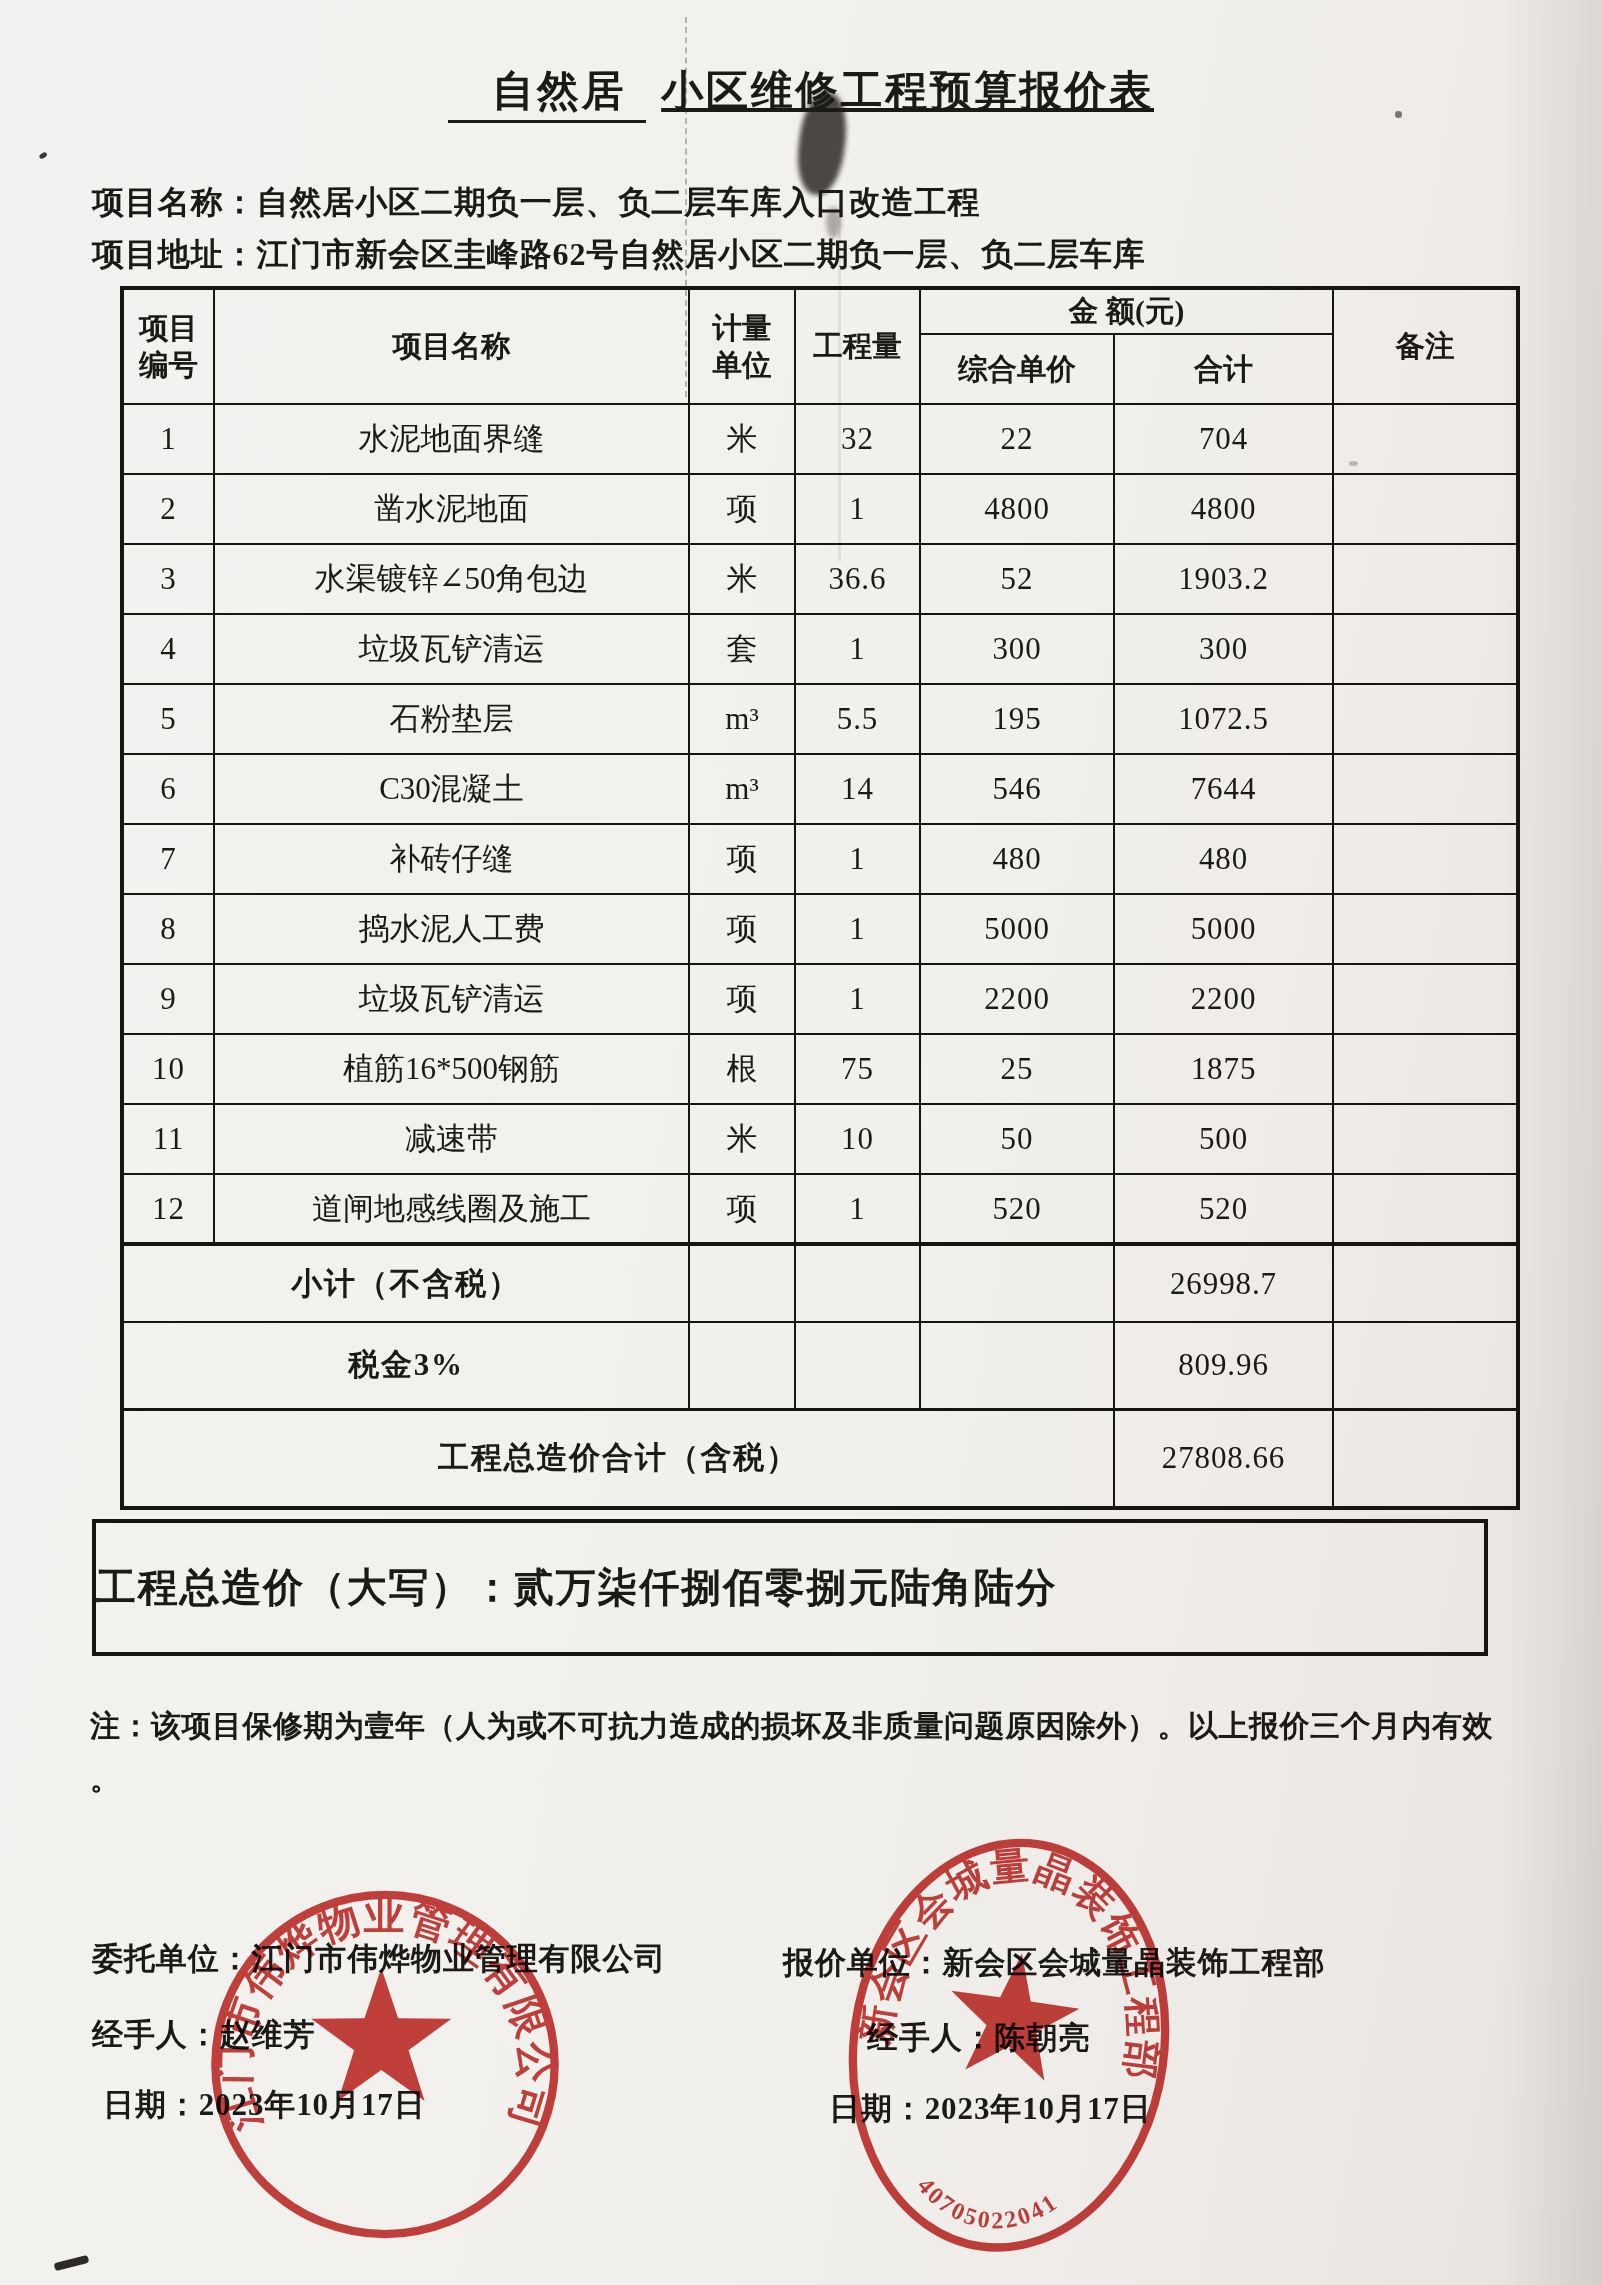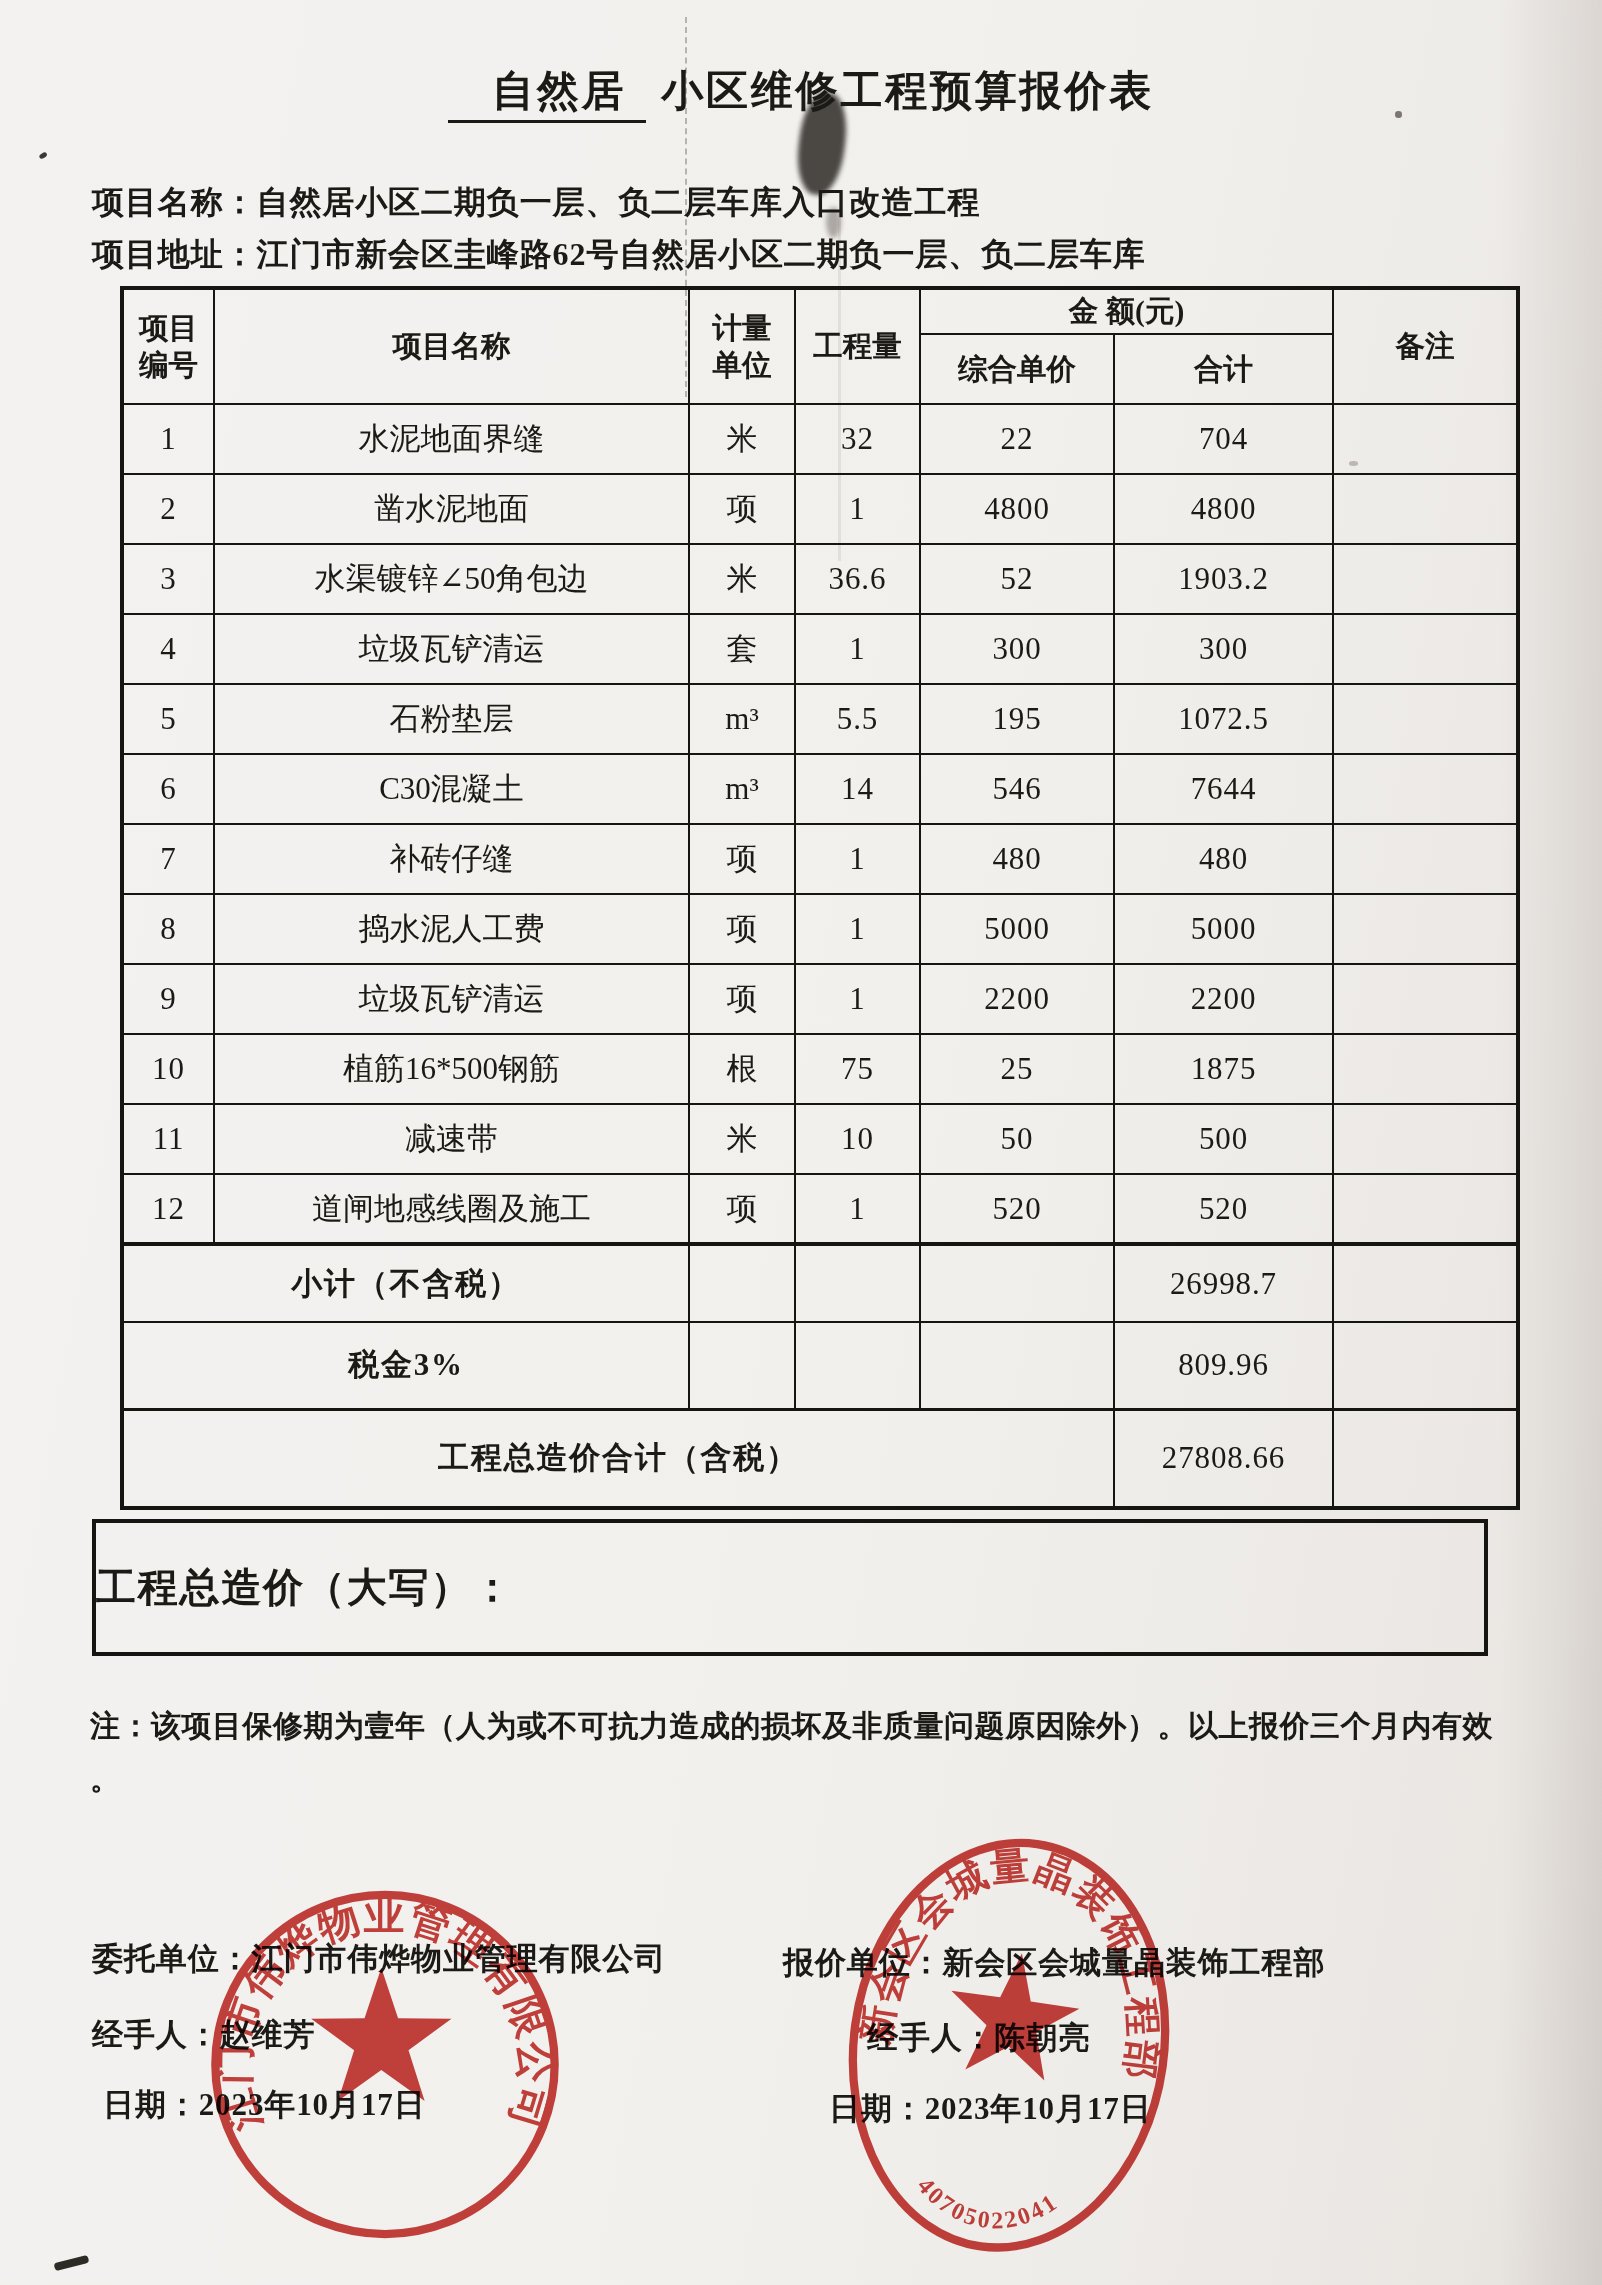--- a/index.html
+++ b/index.html
@@ -15,21 +15,21 @@
   .smudge-2{left:826px;top:207px;width:14.8px;height:31px;background:#57504a;border-radius:50%;filter:blur(2.8px);opacity:.45;}
   .crease{left:838px;top:210px;width:2.8px;height:351px;background:rgba(110,100,92,.12);}
   .speck-a{left:39px;top:153px;width:8.3px;height:4.6px;background:#3c3833;border-radius:50%;transform:rotate(-30deg);}
   .speck-b{left:1395px;top:111px;width:6.5px;height:6.5px;background:#4a443e;border-radius:50%;opacity:.7;}
   .speck-c{left:1349px;top:461px;width:9.2px;height:4.6px;background:#8a817a;border-radius:50%;opacity:.5;}
   .mark-bl{left:54px;top:2259px;width:35px;height:8.3px;background:#2e2b27;border-radius:3.7px;transform:rotate(-14deg);}
   .edge-shade{right:0;top:0;width:102px;height:2285px;background:linear-gradient(to right,rgba(255,255,255,0),rgba(125,112,104,.16));}
 
   .title-wrap{position:absolute;left:0;top:63px;width:1602px;text-align:center;font-size:42px;font-weight:bold;letter-spacing:2.8px;white-space:nowrap;}
   .title-underlined{border-bottom:3.7px solid #1c1a17;padding:0 20px 5.5px 44px;}
-  .title-rest{margin-left:14.8px;}
+  .title-rest{margin-left:14.8px;text-decoration:underline;}
 
   .meta-line{position:absolute;left:92px;font-size:32px;font-weight:bold;letter-spacing:0.9px;white-space:nowrap;}
   .meta-name{top:181px;}
   .meta-addr{top:233px;}
 
   table.quote{
     position:absolute;left:92px;top:286px;width:1395px;
     border-collapse:collapse;table-layout:fixed;margin-left:28px;
   }
   table.quote th,table.quote td{
@@ -258,20 +258,21 @@
       <tr class="grand-row">
         <td colspan="5" class="sum-label grand-label-cell">工程总造价合计（含税）</td>
         <td class="num">27808.66</td>
         <td></td>
       </tr>
     </tbody>
   </table>
 
   <div class="words-box">
     <span>工程总造价（大写）：</span>
+      <span>贰万柒仟捌佰零捌元陆角陆分</span>
   </div>
 
   <div class="note-line">注：该项目保修期为壹年（人为或不可抗力造成的损坏及非质量问题原因除外）。以上报价三个月内有效</div>
   <div class="note-line2">。</div>
 
   <div class="sig sig-l1">
     <span>委托单位：</span><span>江门市伟烨物业管理有限公司</span>
   </div>
   <div class="sig sig-l2">
     <span>经手人：</span><span>赵维芳</span>

